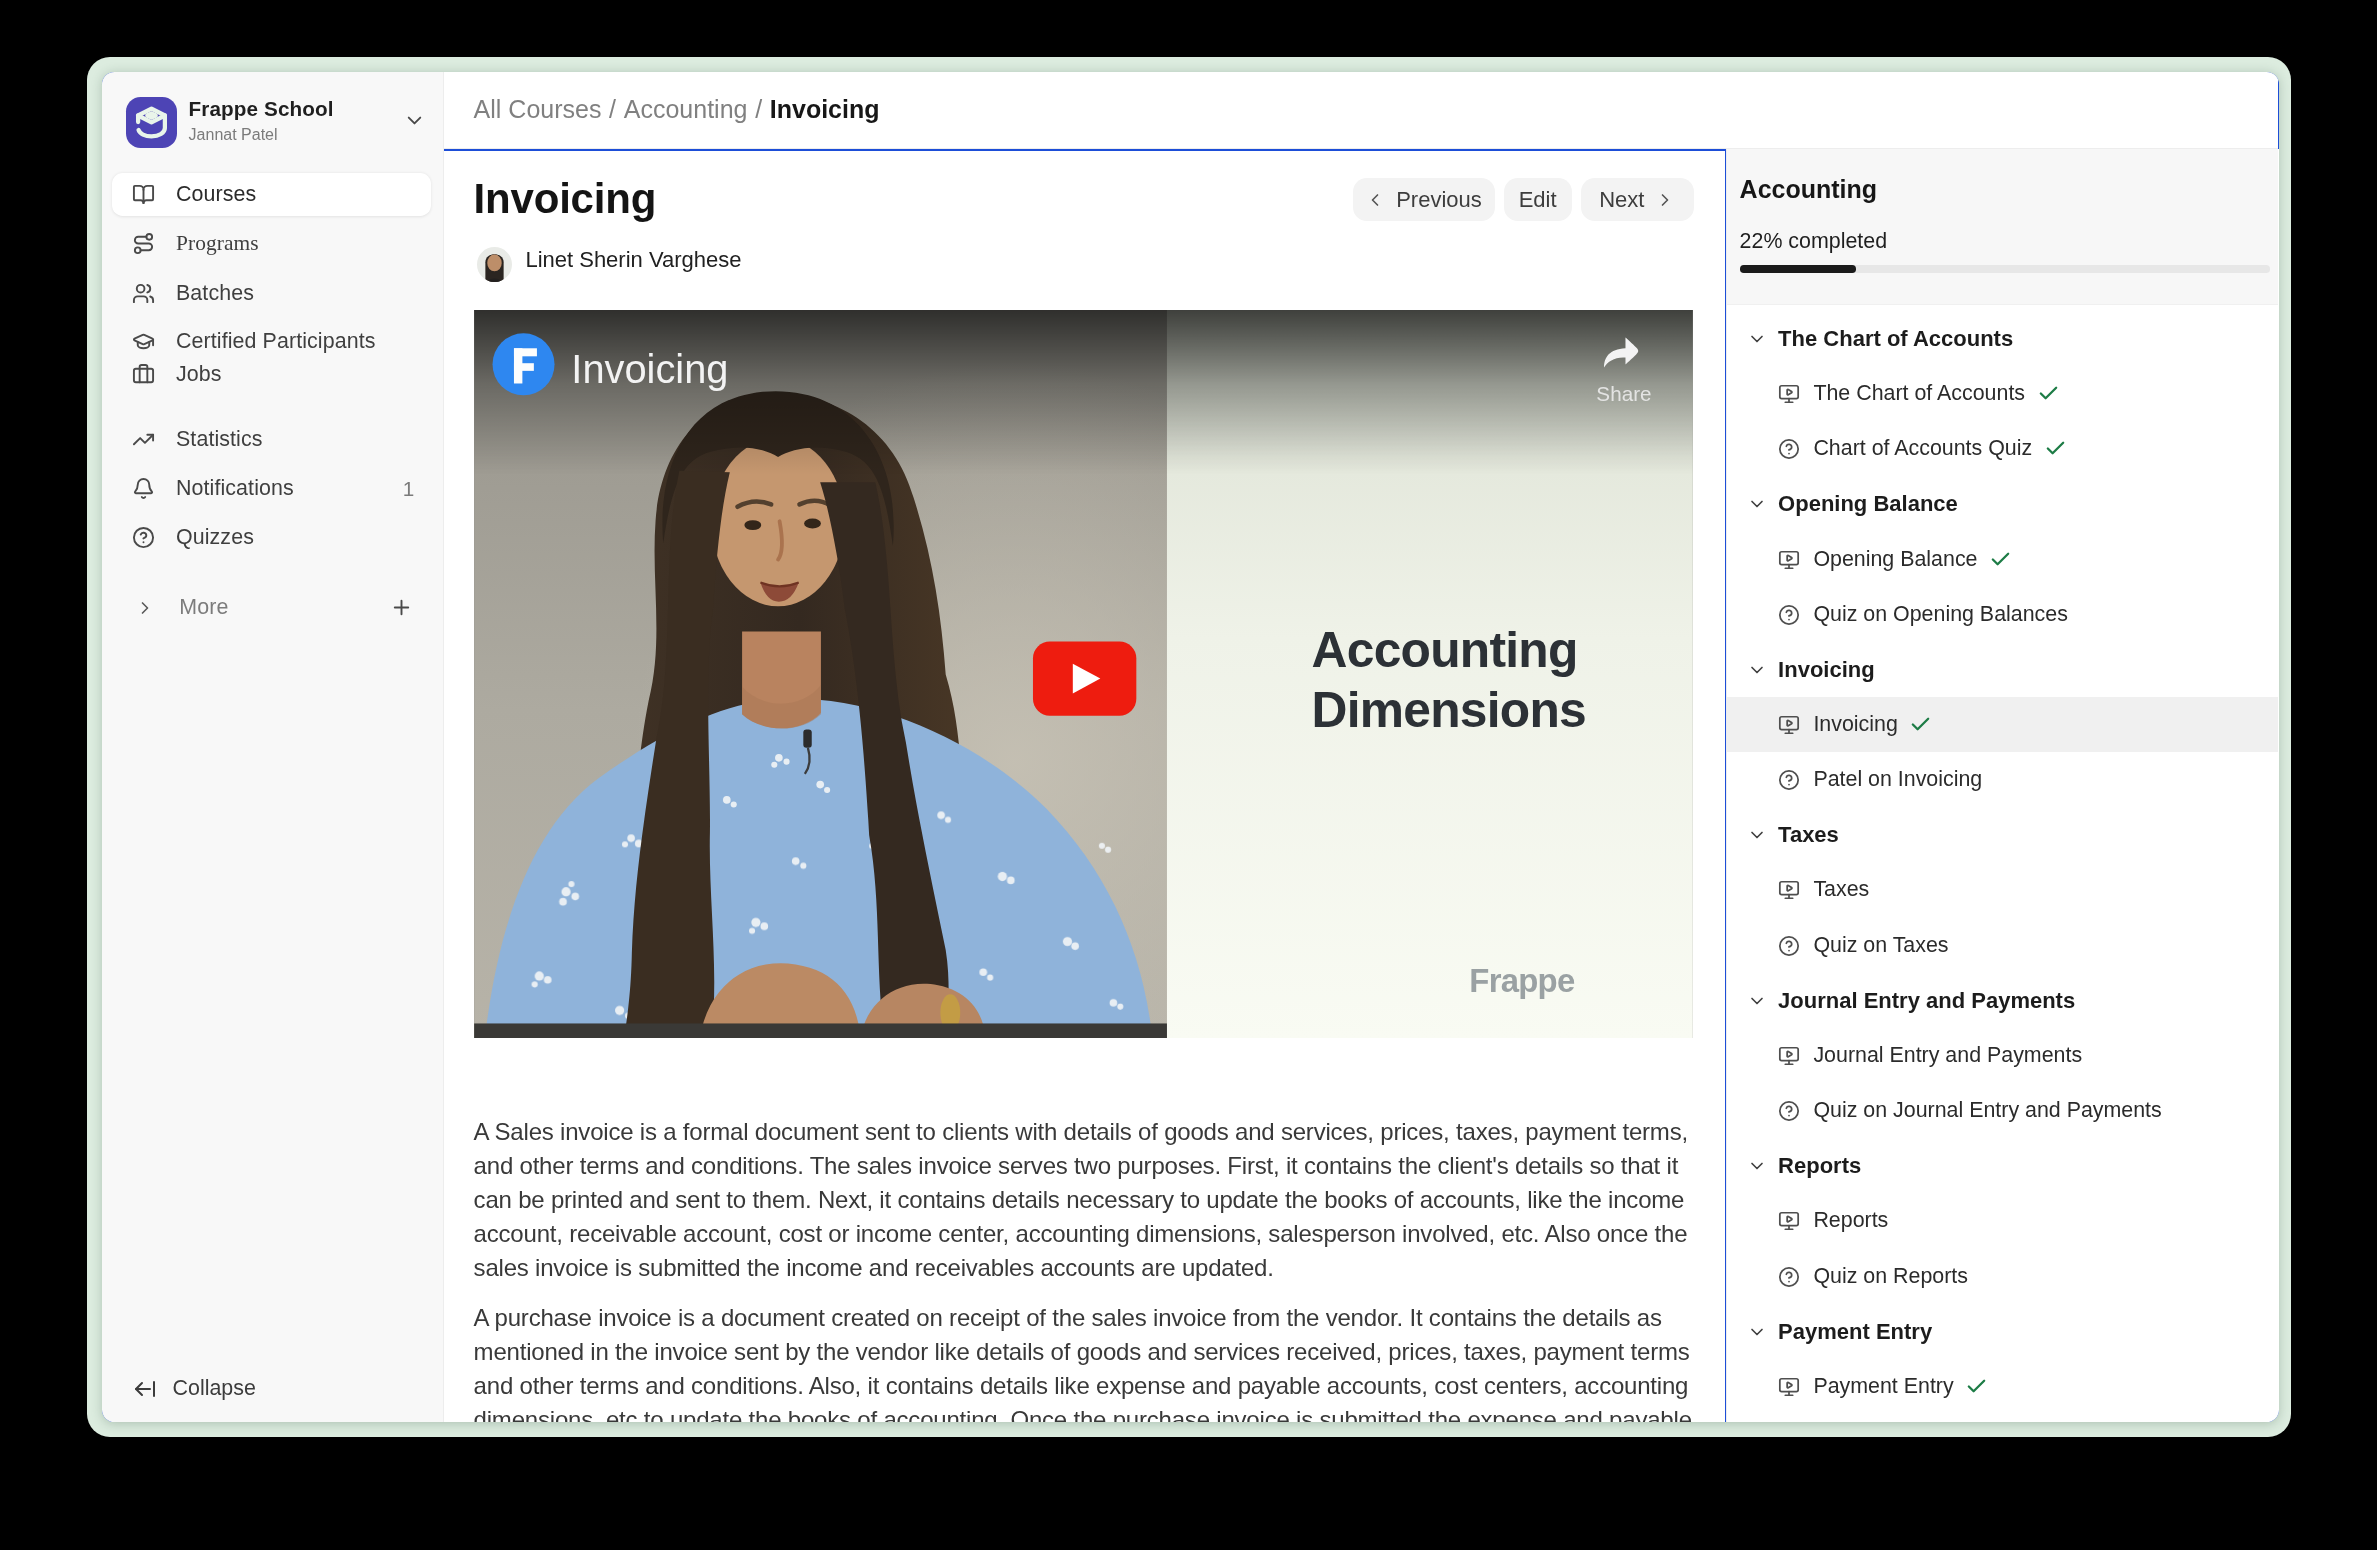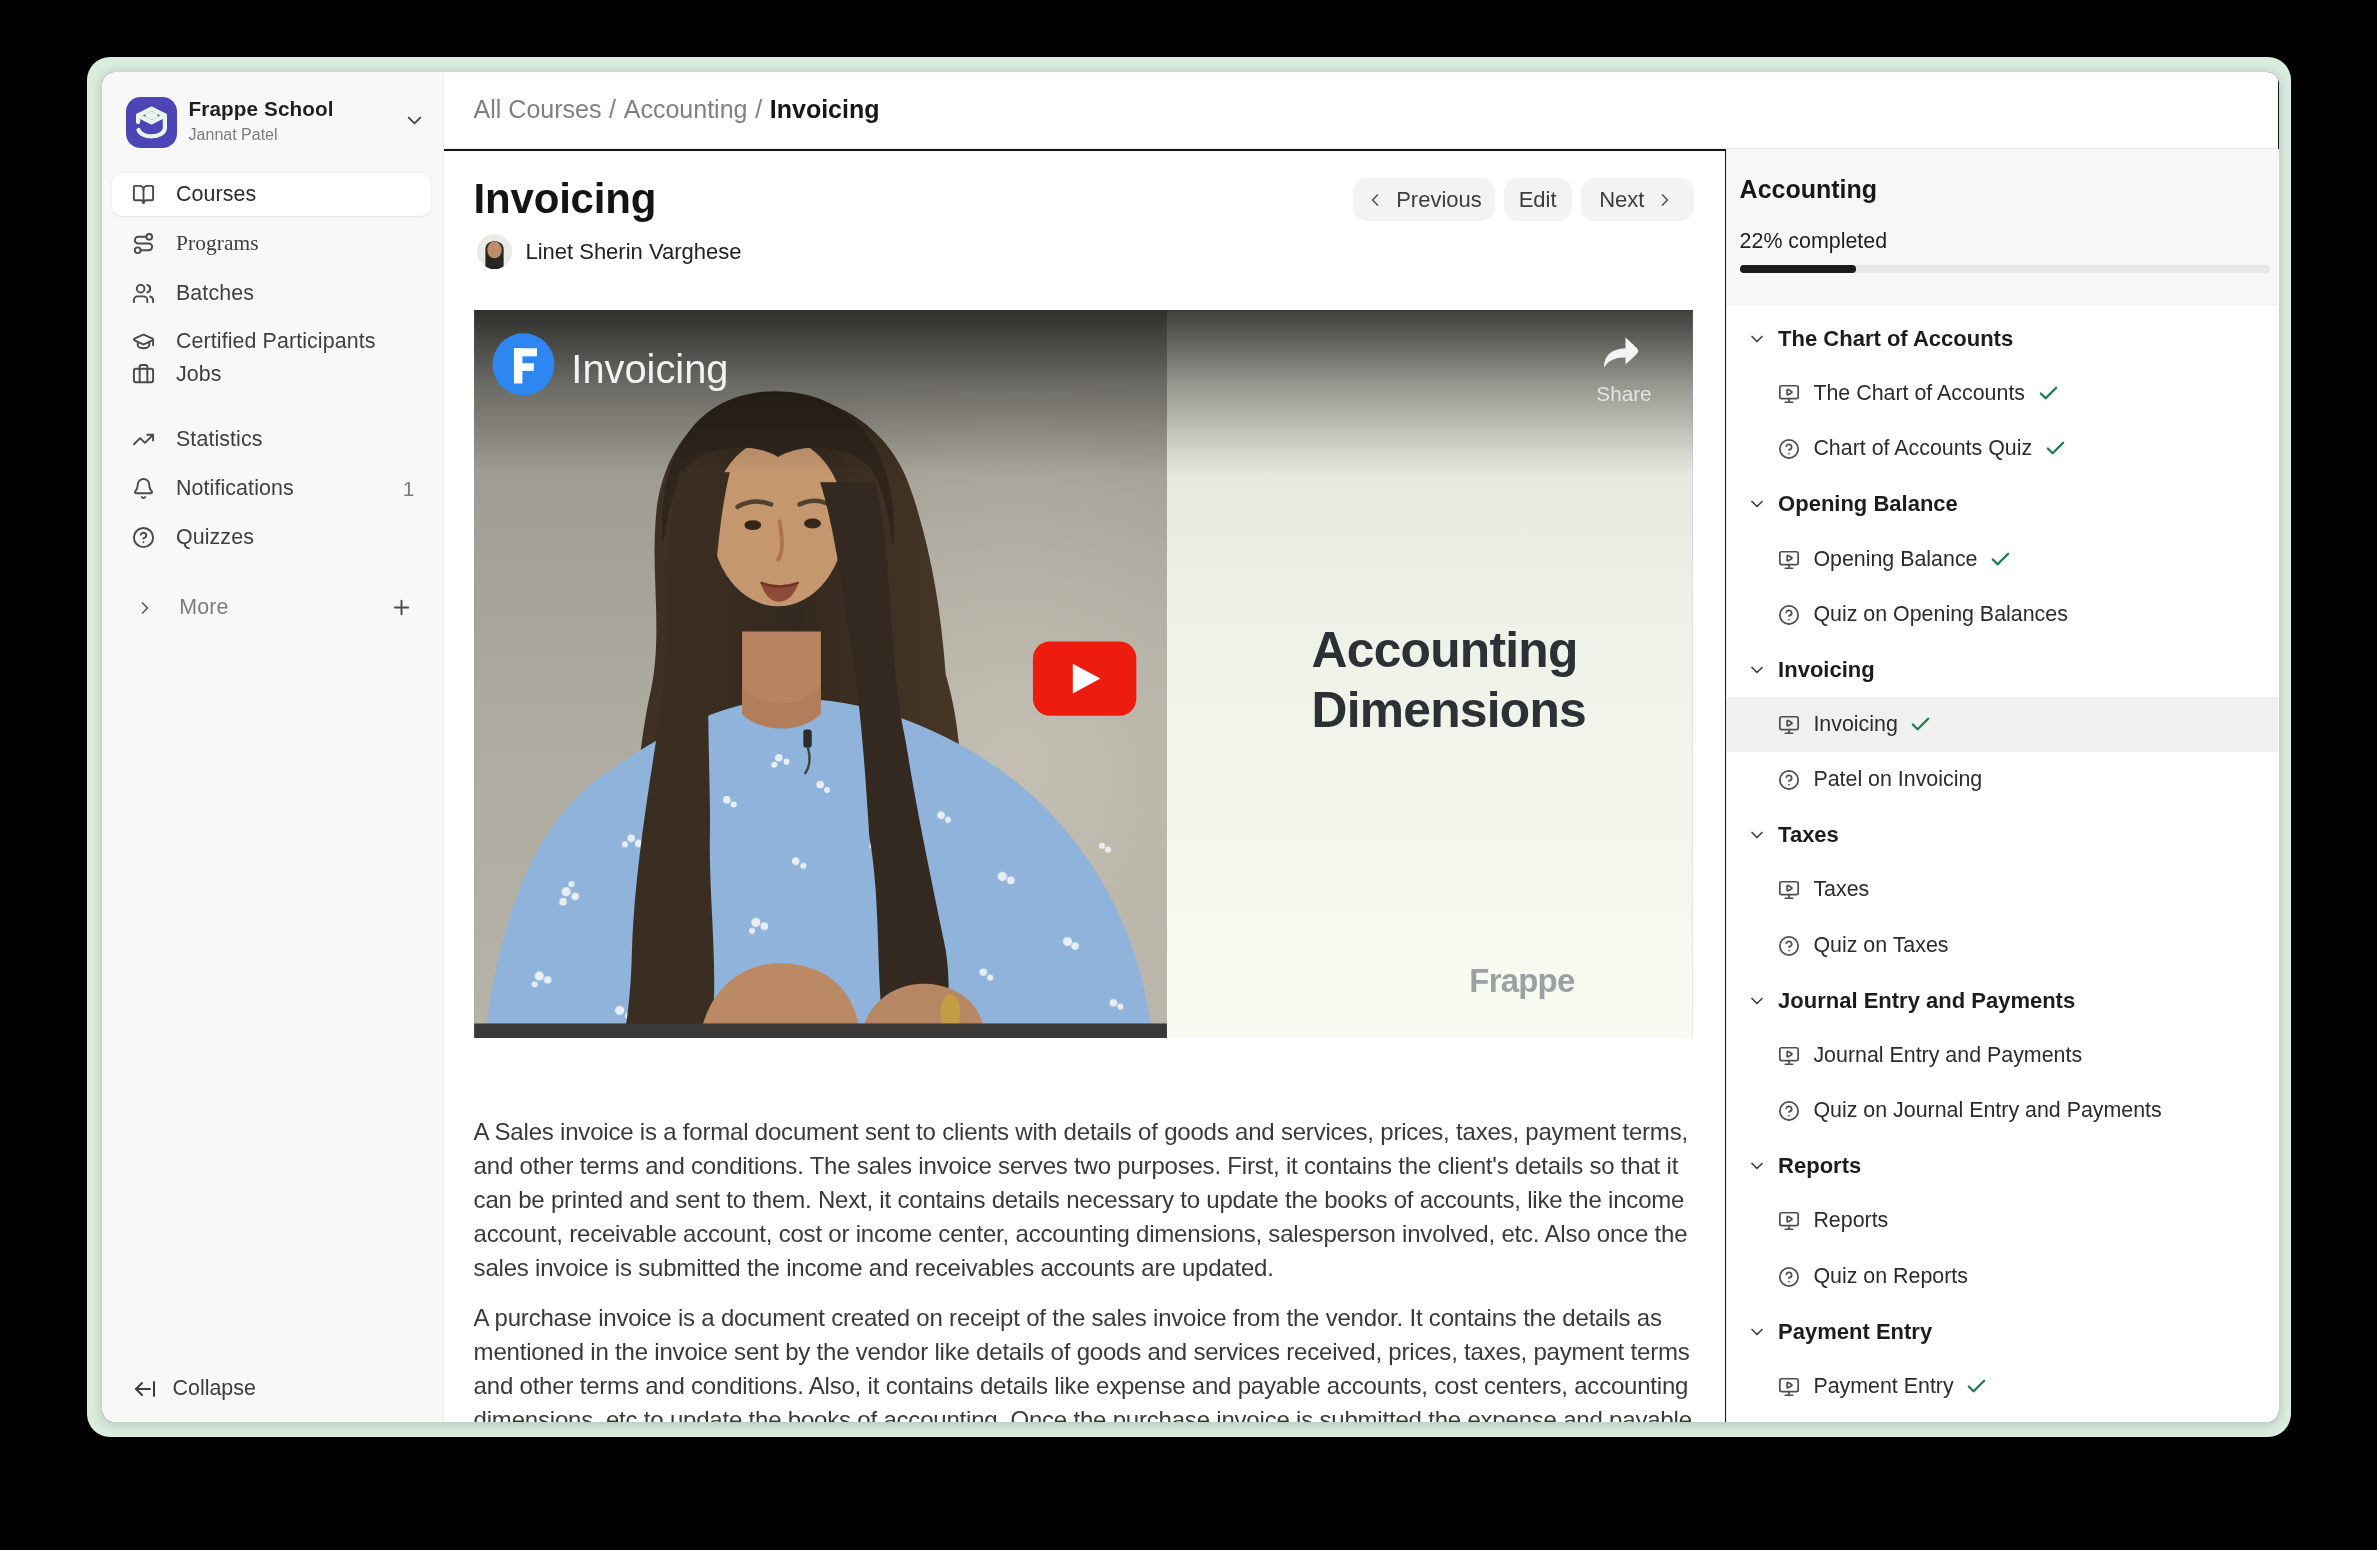--- a/index.html
+++ b/index.html
@@ -1,18 +1,18 @@
 <!DOCTYPE html>
 <html style="font-size:12.3px"><head>
 <meta charset="utf-8">
 <style>
   * { margin:0; padding:0; box-sizing:border-box; }
   html,body { width:2377px; height:1550px; background:#000; font-family:"Liberation Sans",sans-serif; overflow:hidden; }
   .frame { position:absolute; left:87px; top:57px; width:2204px; height:1380px; background:#dcecdf; border-radius:23px; }
-  .win { position:absolute; left:14.6px; top:15.3px; width:2177px; height:1350px; background:#0f172a; border-radius:12.3px; overflow:hidden; box-shadow:0 1.5px 10.7px rgba(40,70,50,.25); }
+  .win { position:absolute; left:14.6px; top:15.3px; width:2177px; height:1350px; background:#1d4ed8; border-radius:12.3px; overflow:hidden; box-shadow:0 1.5px 10.7px rgba(40,70,50,.25); }
   .abs { position:absolute; }
   svg { display:block; }
 
   
   .sidebar { position:absolute; left:0; top:0; width:342px; height:1350px; background:#f8f8f8; border-right:1.5px solid #ededed; }
   .logo { position:absolute; left:24px; top:25px; width:51px; height:51px; border-radius:14.6px; background:#4d44b5; }
   .schoolname { position:absolute; left:87px; top:25px; font-size:20.7px; font-weight:700; color:#1f1f1f; letter-spacing:0.1px; }
   .username { position:absolute; left:87px; top:54px; font-size:16px; color:#7b7b7b; }
   .nav { position:absolute; left:0; top:98px; width:342px; }
   .nav-item { position:absolute; left:10.7px; width:319px; height:49px; display:flex; align-items:center; color:#3f3f3f; font-size:21.4px; letter-spacing:0.1px; }
@@ -26,21 +26,21 @@
   
   .crumbbar { position:absolute; left:342px; top:0; width:1834px; height:77px; background:#fff; border-bottom:1.5px solid #ededed; }
   .crumbs { position:absolute; left:30px; top:23px; font-size:25px; color:#808080; }
   .crumbs b { color:#171717; font-weight:700; } .crumbs .sep { margin:0 7.7px; }
 
   
   .main { position:absolute; left:342px; top:79px; width:1281px; height:1271px; background:#fff; overflow:hidden; }
   h1.title { position:absolute; left:30px; top:24px; font-size:42px; font-weight:700; color:#141414; letter-spacing:-0.2px; }
   .btn { position:absolute; top:0; height:43px; background:#f3f3f3; border-radius:13.8px; font-size:22px; color:#3d3d3d; display:flex; align-items:center; justify-content:center; }
   .btn .ic { width:20px; height:20px; color:#555; }
-  .author { position:absolute; left:33px; top:83px; display:flex; align-items:center; }
+  .author { position:absolute; left:33px; top:96px; display:flex; }
   .avatar { width:35px; height:35px; border-radius:50%; overflow:hidden; flex:none; }
   .author .nm { margin-left:13.8px; font-size:22px; color:#212121; }
 
   .video { position:absolute; left:30px; top:159px; width:1219px; height:728px; background:#888; }
 
   .para { position:absolute; left:30px; width:1226px; font-size:24px; line-height:34px; color:#393939; letter-spacing:-0.2px; white-space:nowrap; }
 
   
   .panel { position:absolute; left:1624px; top:77px; width:553px; height:1273px; background:#fff; border-left:1.5px solid #ededed; }
   .phead { position:absolute; left:0; top:0; width:551px; height:156px; background:#f7f7f7; border-bottom:0.8px solid #f0f0f0;}

